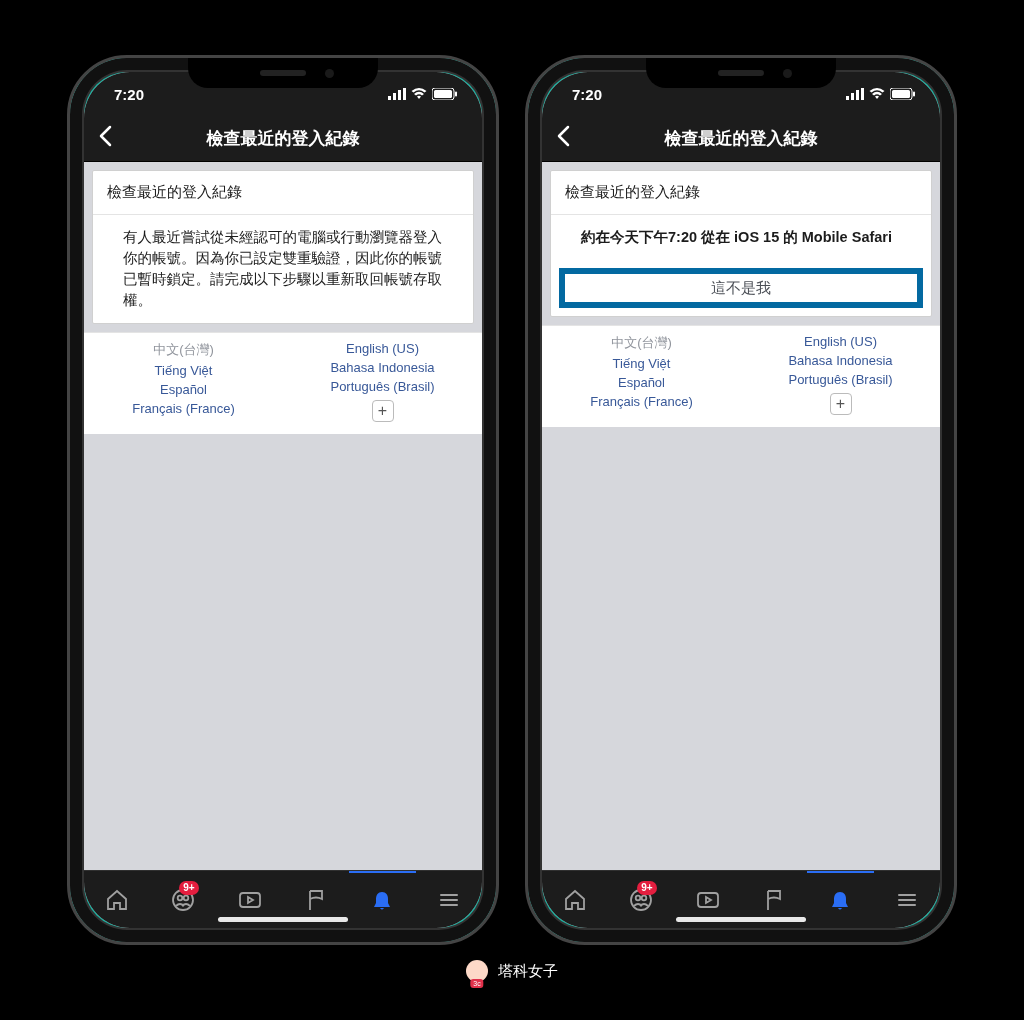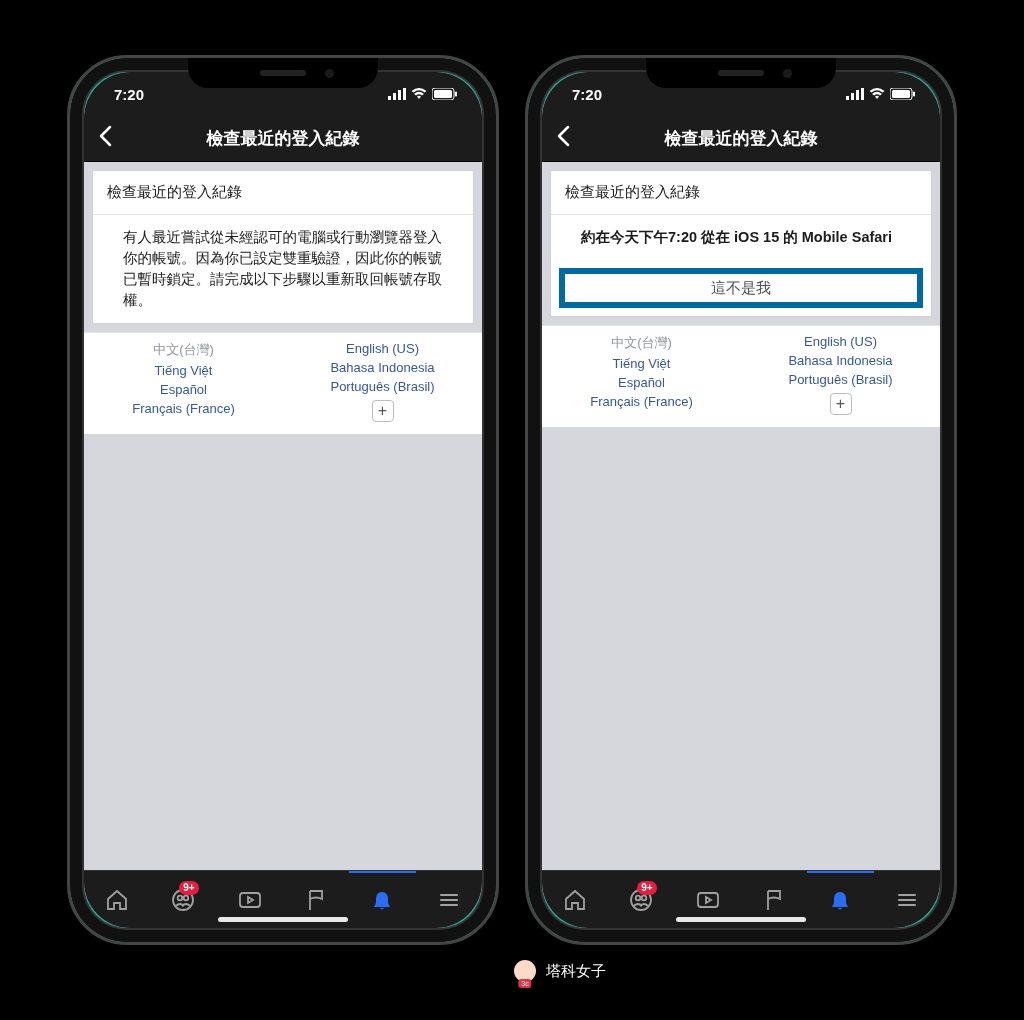--- a/index.html
+++ b/index.html
@@ -231,21 +231,20 @@
     position: absolute;
     bottom: 38px;
     left: 50%;
     transform: translateX(-50%);
     color: #fff;
     font-size: 15px;
     display: flex;
     align-items: center;
     gap: 10px;
     z-index: 50;
-    margin-left: 48px;
   }
   .watermark-face {
     width: 22px; height: 22px;
     background: #fdd9c8;
     border-radius: 50%;
     position: relative;
   }
   .watermark-face::before {
     content: "3c";
     position: absolute;

